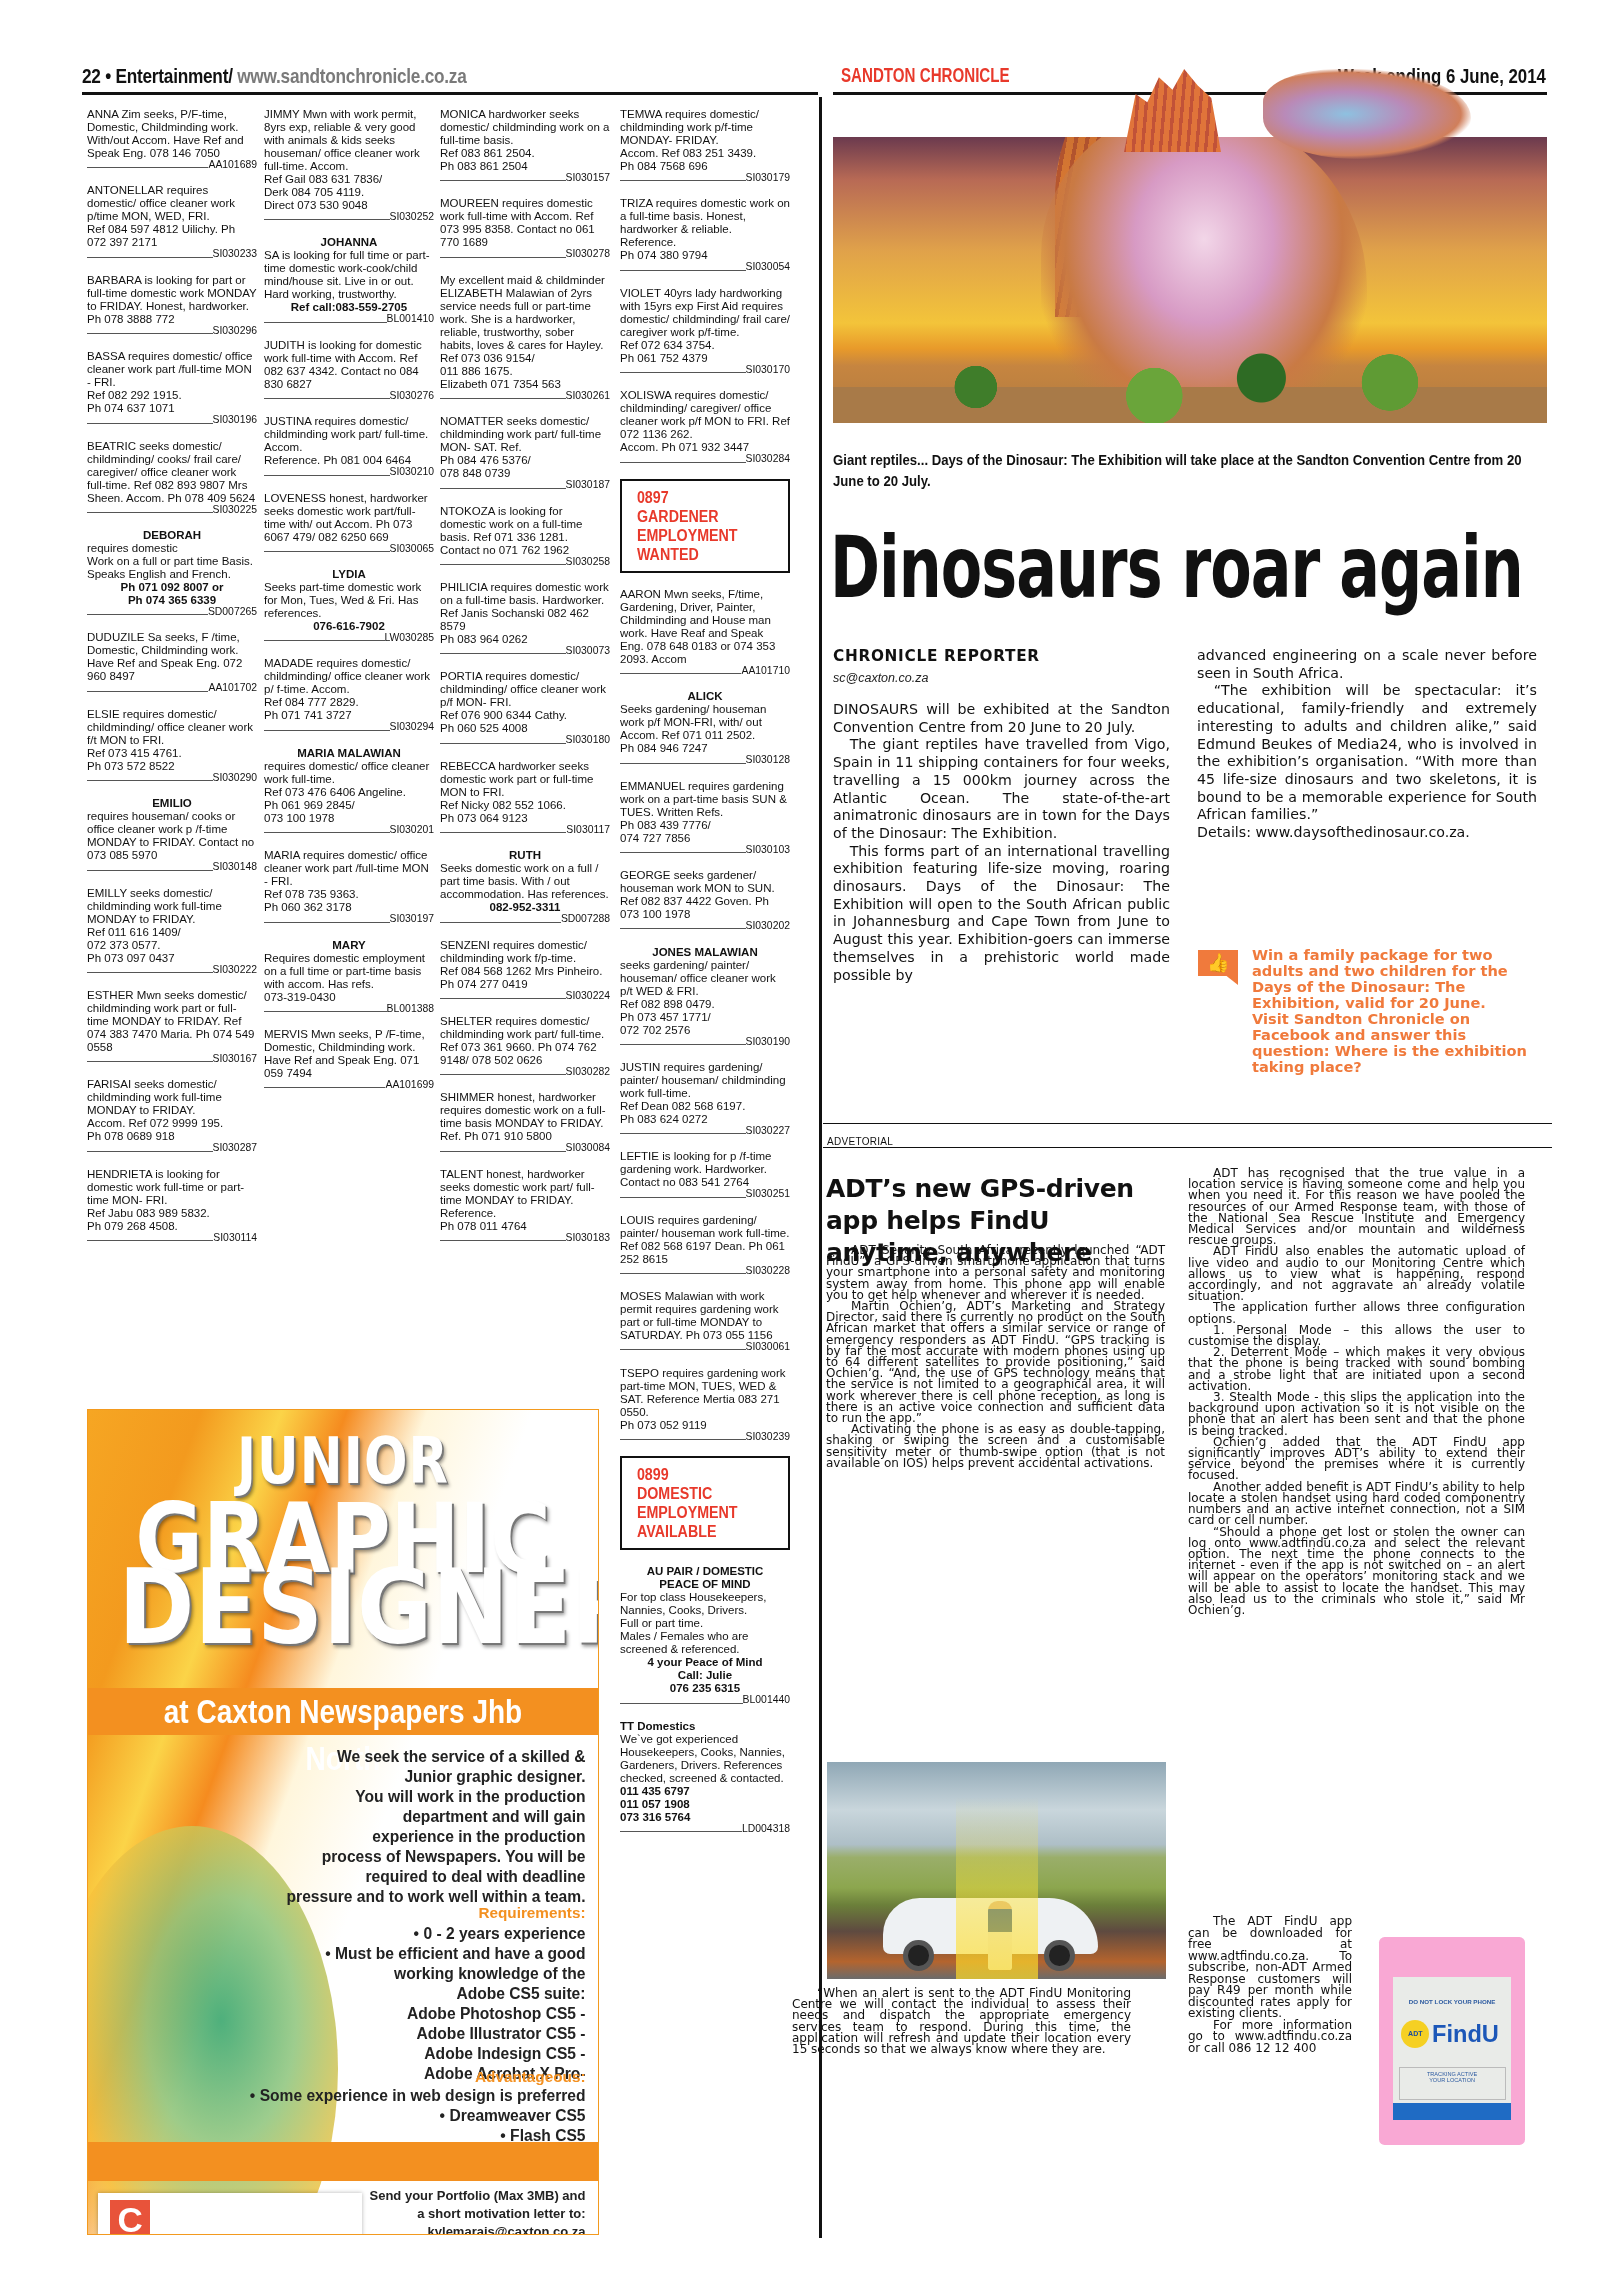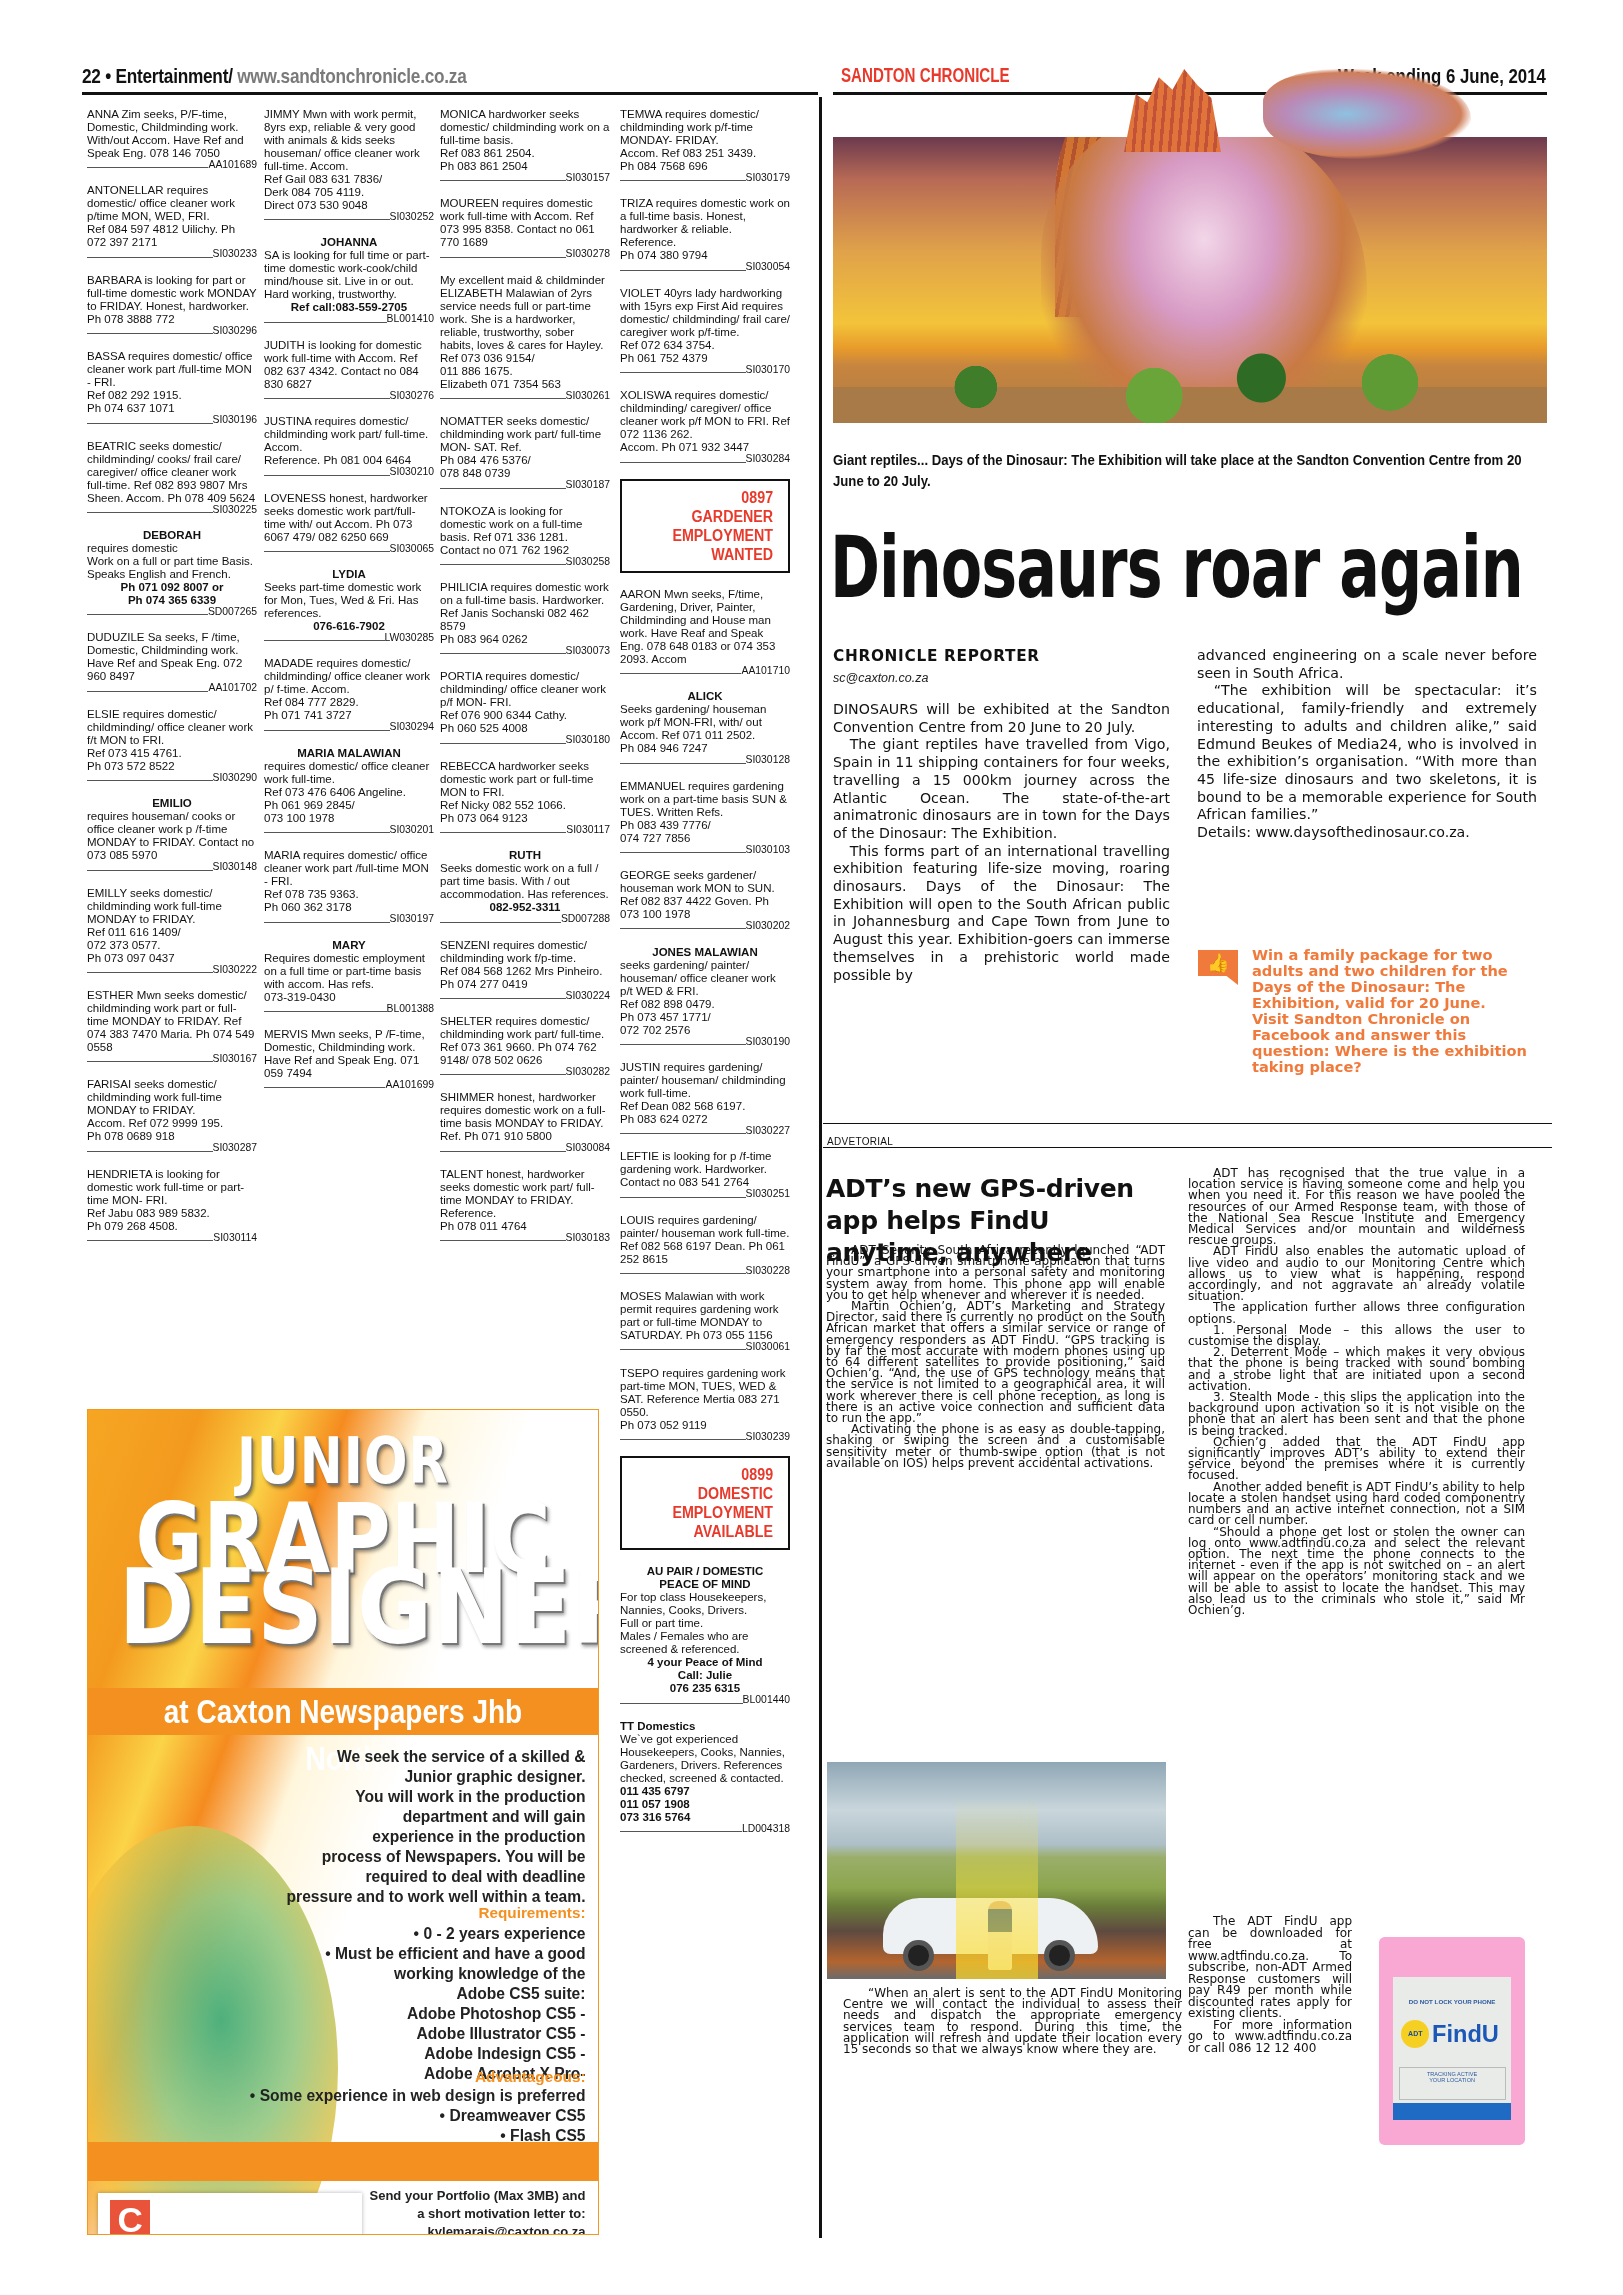--- a/index.html
+++ b/index.html
@@ -15,21 +15,21 @@
   .rule-right { position: absolute; left: 833px; top: 92px; width: 714px; height: 2.8px; background: #111; }
 
   
   .class-col { position: absolute; top: 108px; width: 170px; font-size: 11.5px; line-height: 13px; }
   .ad { margin-bottom: 14px; }
   .ad .head { font-weight: 700; text-align: center; display: block; }
   .ad .phone-bold { font-weight: 700; text-align: center; display: block; }
   .ad .body { display: block; white-space: pre-line; }
   .ad .ref { display: flex; align-items: flex-end; margin-top: 0; font-size: 10.4px; line-height: 10.4px; }
   .ad .ref::before { content: ""; flex: 1; border-bottom: 0.7px solid #555; margin-bottom: 2.1px; }
-  .section-box { border: 2.8px solid #111; padding: 7px 0; text-align: right; color: #e8392b; font-weight: 700; font-size: 17.4px; line-height: 19px; margin: 4.2px 0 15.3px; transform-origin: center; }
+  .section-box { border: 2.8px solid #111; padding: 7px 0; text-align: left; color: #e8392b; font-weight: 700; font-size: 17.4px; line-height: 19px; margin: 4.2px 0 15.3px; transform-origin: center; }
   .section-box span { display: block; transform: scaleX(0.82); }
   .col-divider { position: absolute; left: 819px; top: 97px; width: 2.8px; height: 2141px; background: #111; }
 
   
   .jobad { position: absolute; left: 87px; top: 1409px; width: 512px; height: 826px; overflow: hidden;
     background: linear-gradient(110deg, #f6a623 0%, #f39a1e 14%, #fbd448 24%, #f58b1f 32%, #fff6dc 42%, #ffffff 55%, #ffffff 100%); border: 1.4px solid #f39a1e; }
   .jobad .swoosh { position: absolute; left: -42px; top: 416px; width: 292px; height: 486px; border-radius: 50%;
     background: radial-gradient(ellipse at 60% 40%, #2fa36a 0%, #8cc47a 30%, #f7c23d 60%, rgba(255,255,255,0) 75%); opacity: .85; }
   .jobad .title { position: absolute; left: 0; width: 100%; text-align: center; color: #fff; font-weight: 700;
     text-shadow: 2.1px 2.1px 0 #777, 3.5px 3.5px 4.2px rgba(0,0,0,.4); font-family: "DejaVu Sans", sans-serif; }
@@ -77,21 +77,21 @@
   .promo-text { position: absolute; left: 54px; top: 0; width: 292px; color: #f07a3c; font-family: "DejaVu Sans", sans-serif; font-weight: 700; font-size: 14.6px; line-height: 16px; }
   .hr-story { position: absolute; left: 823px; top: 1123px; width: 729px; height: 1.4px; background: #111; }
 
   
   .adv-label { position: absolute; left: 827px; top: 1136px; font-size: 10px; letter-spacing: 0.3px; }
   .adv-rule { position: absolute; left: 823px; top: 1147px; width: 729px; height: 1.4px; background: #111; }
   .adv-head { position: absolute; left: 826px; top: 1173px; width: 347px; font-family: "DejaVu Sans", sans-serif; font-weight: 700; font-size: 25px; line-height: 32px; letter-spacing: -0.3px; }
   .adv-col { position: absolute; font-family: "DejaVu Sans", sans-serif; font-size: 12px; line-height: 11.2px; text-align: justify; color: #111; }
   .adv-col p { text-indent: 25px; }
   .adv-a { left: 826px; top: 1245px; width: 339px; }
-  .adv-c { left: 843px; top: 1988px; width: 339px; }
+  .adv-c { left: 792px; top: 1988px; width: 339px; }
   .adv-b { left: 1188px; top: 1168px; width: 337px; }
   .adv-d { left: 1188px; top: 1916px; width: 164px; font-size: 12px; line-height: 11.5px; }
   .car-photo { position: absolute; left: 827px; top: 1762px; width: 339px; height: 217px; overflow: hidden;
     background: linear-gradient(180deg, #8fa7b5 0%, #c9d6dc 22%, #aebfc7 38%, #9aae6a 44%, #8ca64e 58%, #6b7f3a 66%, #5e4a40 78%, #b4642e 92%, #6b6b6b 100%); }
   .car-photo .beam { position: absolute; left: 129px; top: 35px; width: 82px; height: 182px; background: linear-gradient(180deg, rgba(255,240,80,0) 0%, rgba(255,230,60,.45) 50%, rgba(255,220,40,.7) 100%); }
   .car-photo .car { position: absolute; left: 56px; top: 136px; width: 215px; height: 56px; background: #eef1f3; border-radius: 42px 56px 8.3px 8.3px; }
   .car-photo .w1, .car-photo .w2 { position: absolute; top: 178px; width: 30.5px; height: 30.5px; border-radius: 50%; background: #222; border: 5.6px solid #555; }
   .car-photo .w1 { left: 76px; } .car-photo .w2 { left: 217px; }
   .car-photo .person { position: absolute; left: 161px; top: 139px; width: 23.6px; height: 69px; background: linear-gradient(180deg, #d9b08c 0 12%, #1f4f9a 12% 45%, #e8e8e8 45% 100%); border-radius: 9.7px 9.7px 2.8px 2.8px; }
   .phone { position: absolute; left: 1379px; top: 1937px; width: 146px; height: 208px; background: #f9a8d4; border-radius: 5.6px; }

